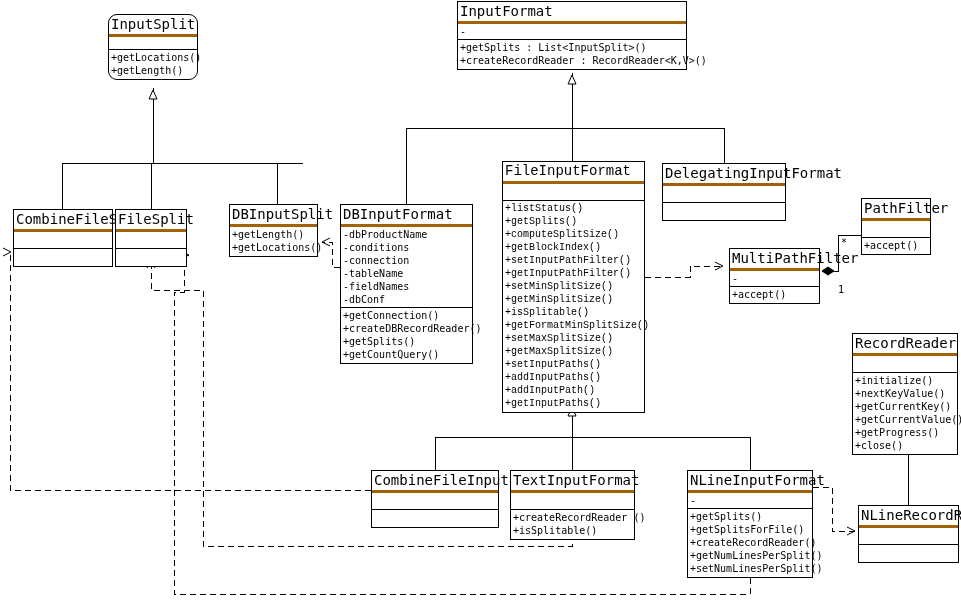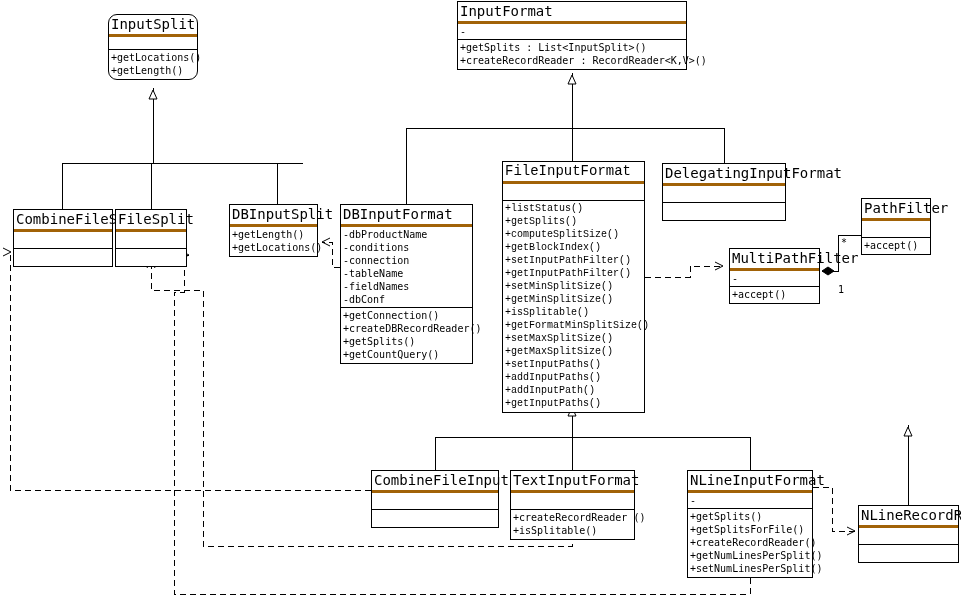--- a/index.html
+++ b/index.html
@@ -233,20 +233,32 @@
   <div class="umlbox" style="left:729px; top:248px; width:91px;">
     <div class="uml-name">MultiPathFilter</div>
     <div class="uml-attrs">
       <div class="uml-line">-</div>
     </div>
     <div class="uml-ops">
       <div class="uml-line">+accept()</div>
     </div>
   </div>
 
+  <div class="umlbox" style="left:852px; top:333px; width:106px;">
+    <div class="uml-name">RecordReader</div>
+    <div class="uml-attrs" style="height:17px;"></div>
+    <div class="uml-ops">
+      <div class="uml-line">+initialize()</div>
+      <div class="uml-line">+nextKeyValue()</div>
+      <div class="uml-line">+getCurrentKey()</div>
+      <div class="uml-line">+getCurrentValue()</div>
+      <div class="uml-line">+getProgress()</div>
+      <div class="uml-line">+close()</div>
+    </div>
+  </div>
 
   <div class="umlbox" style="left:371px; top:470px; width:128px;">
     <div class="uml-name">CombineFileInputFormat</div>
     <div class="uml-attrs" style="height:17px;"></div>
     <div class="uml-ops" style="height:17px;"></div>
   </div>
 
   <div class="umlbox" style="left:510px; top:470px; width:125px;">
     <div class="uml-name">TextInputFormat</div>
     <div class="uml-attrs" style="height:17px;"></div>

